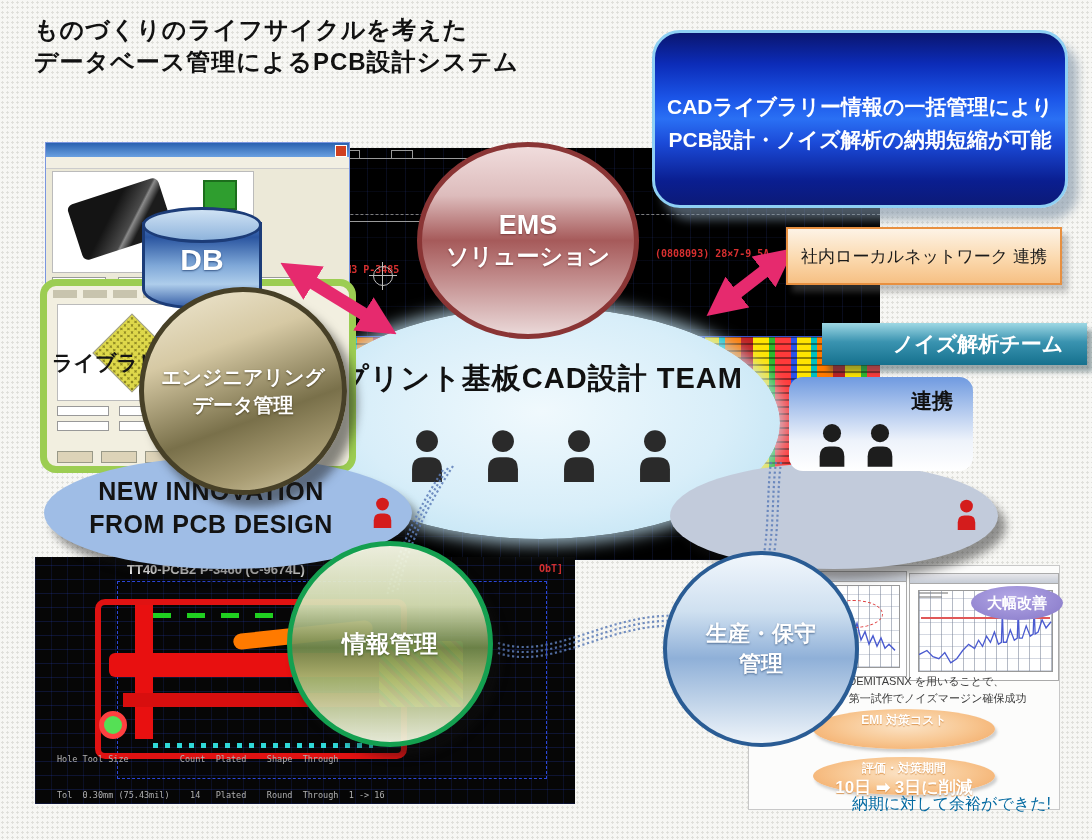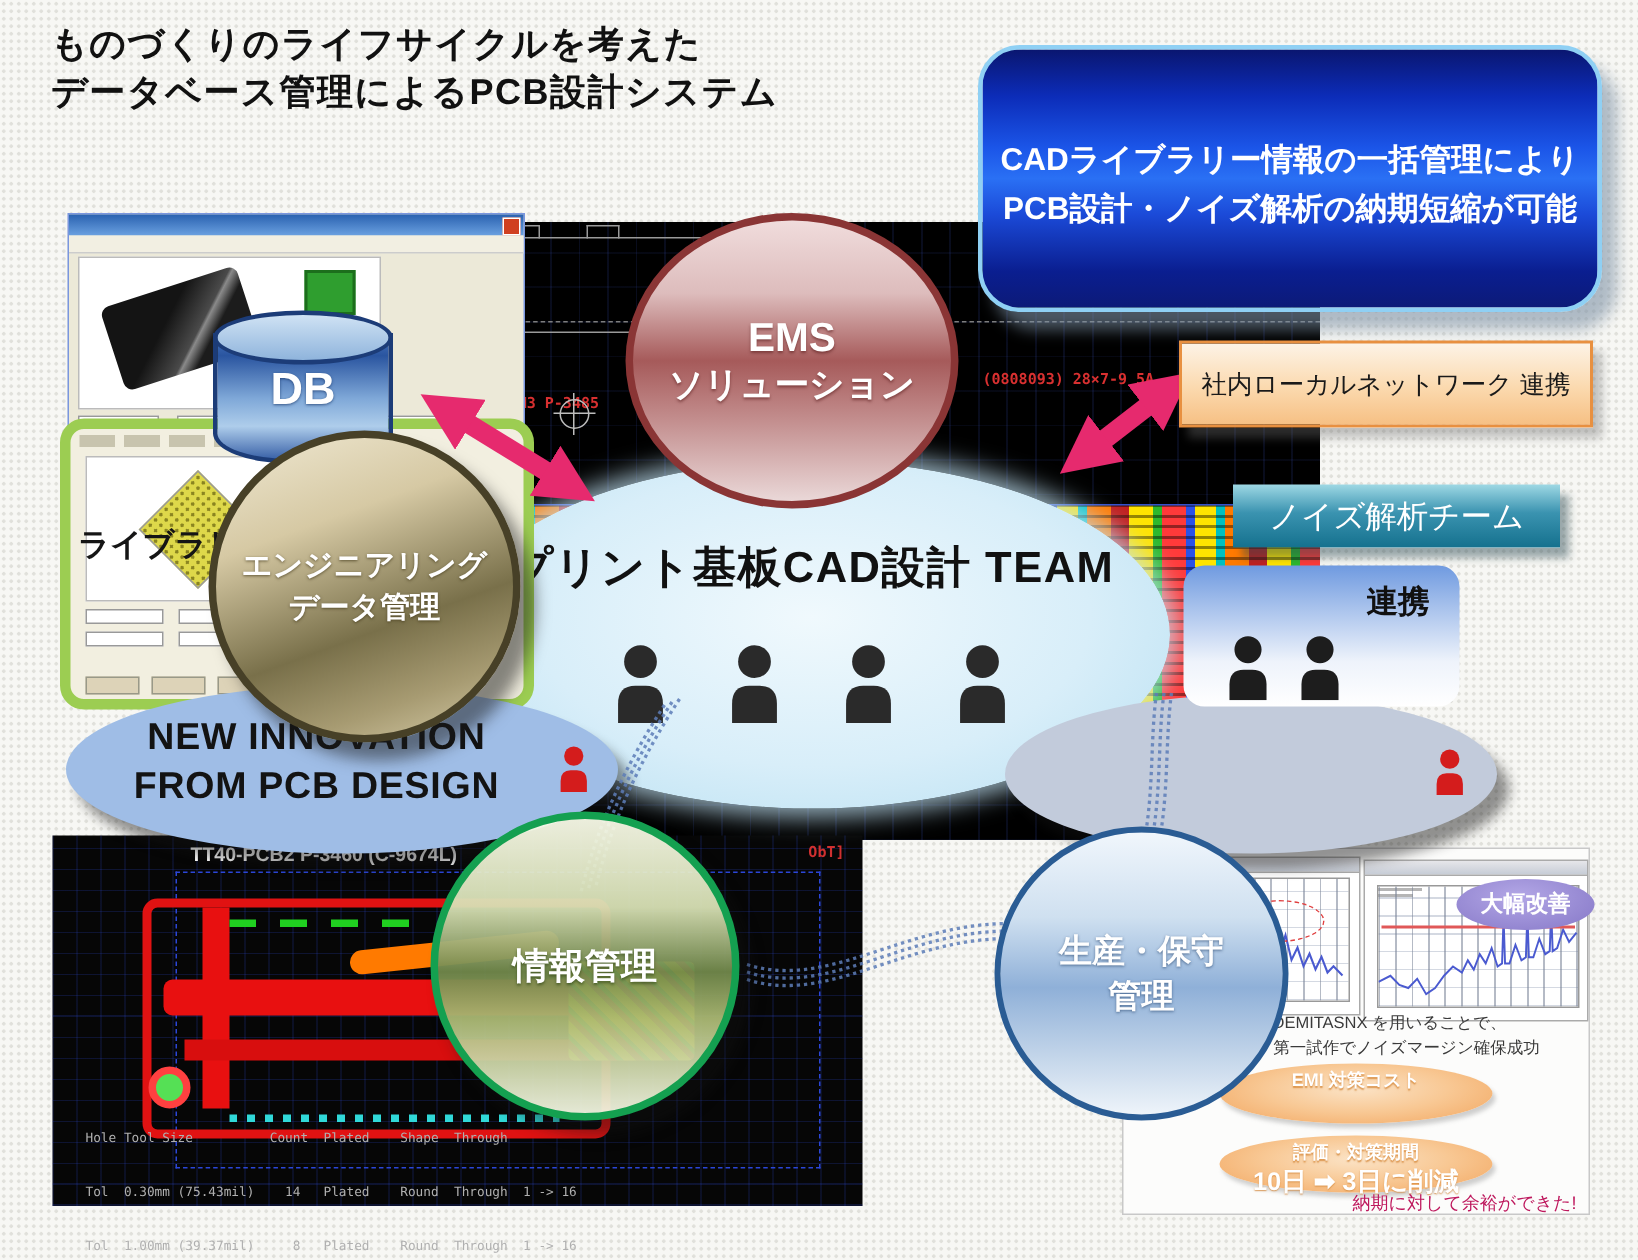--- a/index.html
+++ b/index.html
@@ -75,21 +75,21 @@
      color:#fff;font-weight:bold;font-size:15px;text-align:center;line-height:34px;}
   #panel .cap1{left:52px;top:108px;font-size:11px;color:#3a3a3a;}
   #panel .cap2{left:44px;top:125px;font-size:11px;color:#3a3a3a;}
   .benefit{left:64px;width:182px;border-radius:50%;text-align:center;color:#fff;
      background:radial-gradient(ellipse at 50% 42%,#fbe3c6 0%,#f8c894 48%,#f2a45c 100%);
      box-shadow:2px 3px 3px rgba(150,150,150,.45);}
   #be1{top:143px;height:40px;}
   #be2{top:191px;height:38px;}
   .benefit .bt1{font:bold 12px "Liberation Sans",sans-serif;padding-top:3px;text-shadow:0 1px 1px rgba(210,130,50,.8);}
   .benefit .bt2{font:bold 17px "Liberation Sans",sans-serif;margin-top:-1px;text-shadow:0 1px 1px rgba(210,130,50,.8);}
-  #panel .foot{right:8px;top:228px;font-size:12px;color:#be185d;}
+  #panel .foot{right:8px;top:228px;font-size:16px;color:#0369a1;}
 
   
   #overlay{left:0;top:0;width:1092px;height:840px;z-index:6;pointer-events:none;}
 
   
   #ellipse-team{left:302px;top:307px;width:478px;height:232px;border-radius:50%;z-index:3;
      background:radial-gradient(ellipse at 50% 45%,#f0f9fd 0%,#d8eef9 55%,#c6e6f5 78%,#b9dff0 100%);
      box-shadow:0 0 16px 6px rgba(195,228,245,.75);}
   #ellipse-team .t{left:0;right:0;top:52px;text-align:center;font-weight:bold;font-size:29px;color:#111;letter-spacing:1px;}
   #ellipse-team .row{left:0;right:0;top:122px;display:flex;justify-content:center;gap:30px;}
@@ -169,21 +169,21 @@
      background:linear-gradient(180deg,#0a1670 0%,#0c2cb8 18%,#1b55e8 38%,#2a70f4 50%,#1b4ad8 64%,#0a1e90 86%,#0c1a78 100%);
      box-shadow:10px 12px 10px rgba(125,145,165,.6);}
   #box-blue .txt{position:absolute;left:0;right:0;top:58px;text-align:center;color:#fff;font-weight:bold;font-size:21px;line-height:1.55;}
   #box-network{left:786px;top:227px;width:272px;height:54px;border:2px solid #e89040;z-index:8;
      background:linear-gradient(180deg,#fdf3e6 0%,#fbd9ae 55%,#f6c084 100%);
      box-shadow:6px 7px 6px rgba(110,110,110,.4);
      display:flex;align-items:center;justify-content:center;font-size:17px;color:#1a1a1a;}
   #box-noise{left:822px;top:323px;width:218px;height:42px;z-index:8;
      background:linear-gradient(180deg,#9ed8e4 0%,#3a93b0 45%,#15718e 100%);
      box-shadow:6px 7px 5px rgba(40,70,80,.45);
-     display:flex;align-items:center;justify-content:center;color:#fff;font-weight:normal;font-size:21px;}
+     display:flex;align-items:center;justify-content:center;color:#fff;font-weight:bold;font-size:21px;padding-left:47px;}
   #box-renkei{left:789px;top:377px;width:184px;height:94px;border-radius:14px;z-index:8;
      background:linear-gradient(180deg,#6f9ae0 0%,#a8c2ec 30%,#eef3fb 68%,#ffffff 100%);}
   #box-renkei .persons{position:absolute;left:24px;bottom:4px;display:flex;gap:10px;}
   #box-renkei .lbl{position:absolute;right:20px;top:10px;font-weight:bold;font-size:21px;color:#111;}
 </style>
 </head>
 <body>
 
 <svg width="0" height="0" style="position:absolute">
   <defs>
@@ -223,21 +223,20 @@
       <div class="abs bar1"></div>
       <div class="abs bar2"></div>
       <div class="abs cluster"></div>
       <div class="abs greens"></div>
       <div class="abs ring"></div>
       <div class="abs cyans"></div>
     </div>
     <div class="abs drill">
       <div>Hole Tool Size          Count  Plated    Shape  Through</div>
       <div>Tol  0.30mm (75.43mil)    14   Plated    Round  Through  1 -&gt; 16</div>
-      <div>Tol  1.00mm (39.37mil)     8   Plated    Round  Through  1 -&gt; 16</div>
       
       
       
     </div>
   </div>
 
   <div id="panel" class="abs">
     <div id="chartL" class="abs chartwin">
       <div class="tb"></div>
       <div class="plot">

